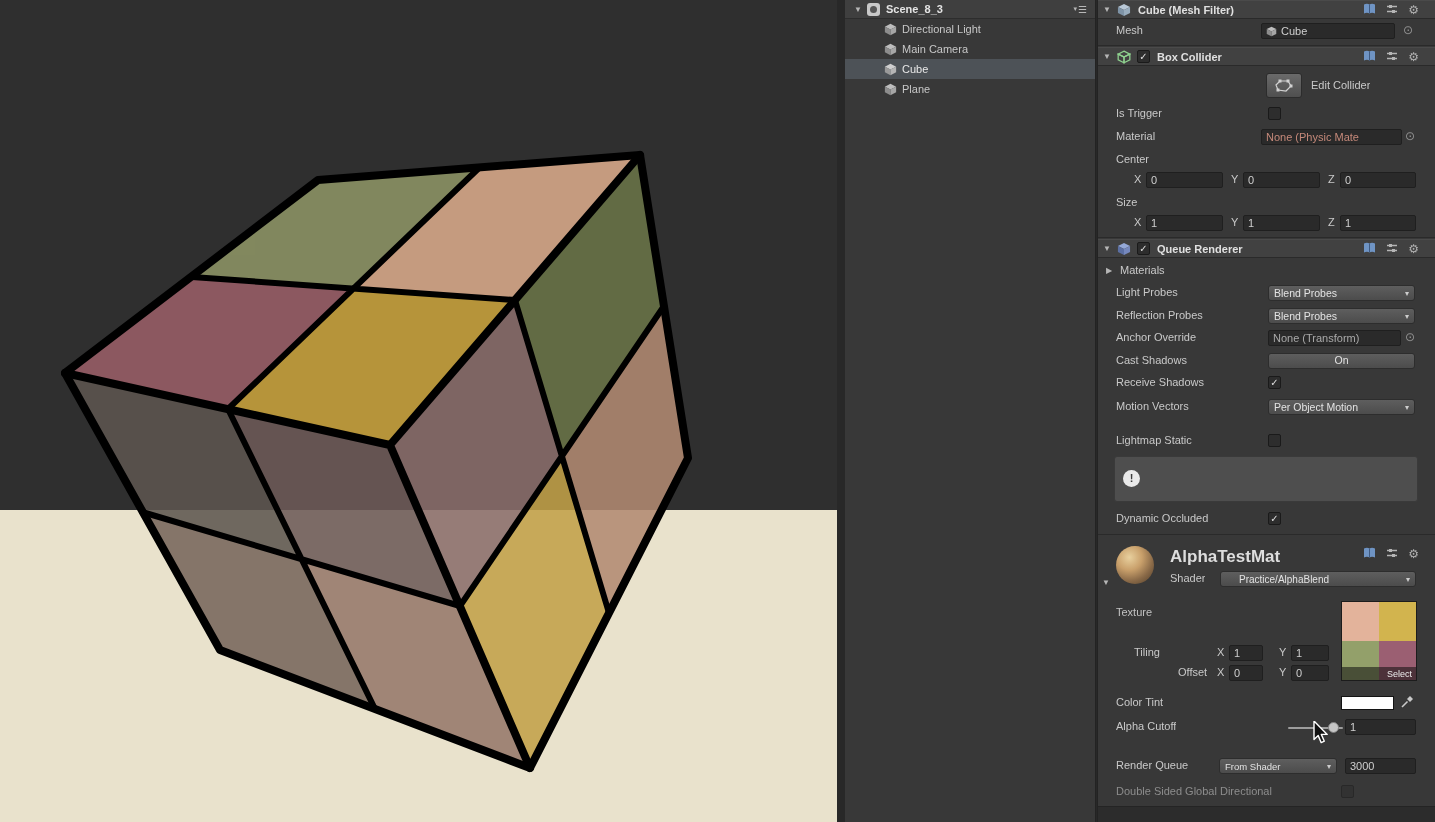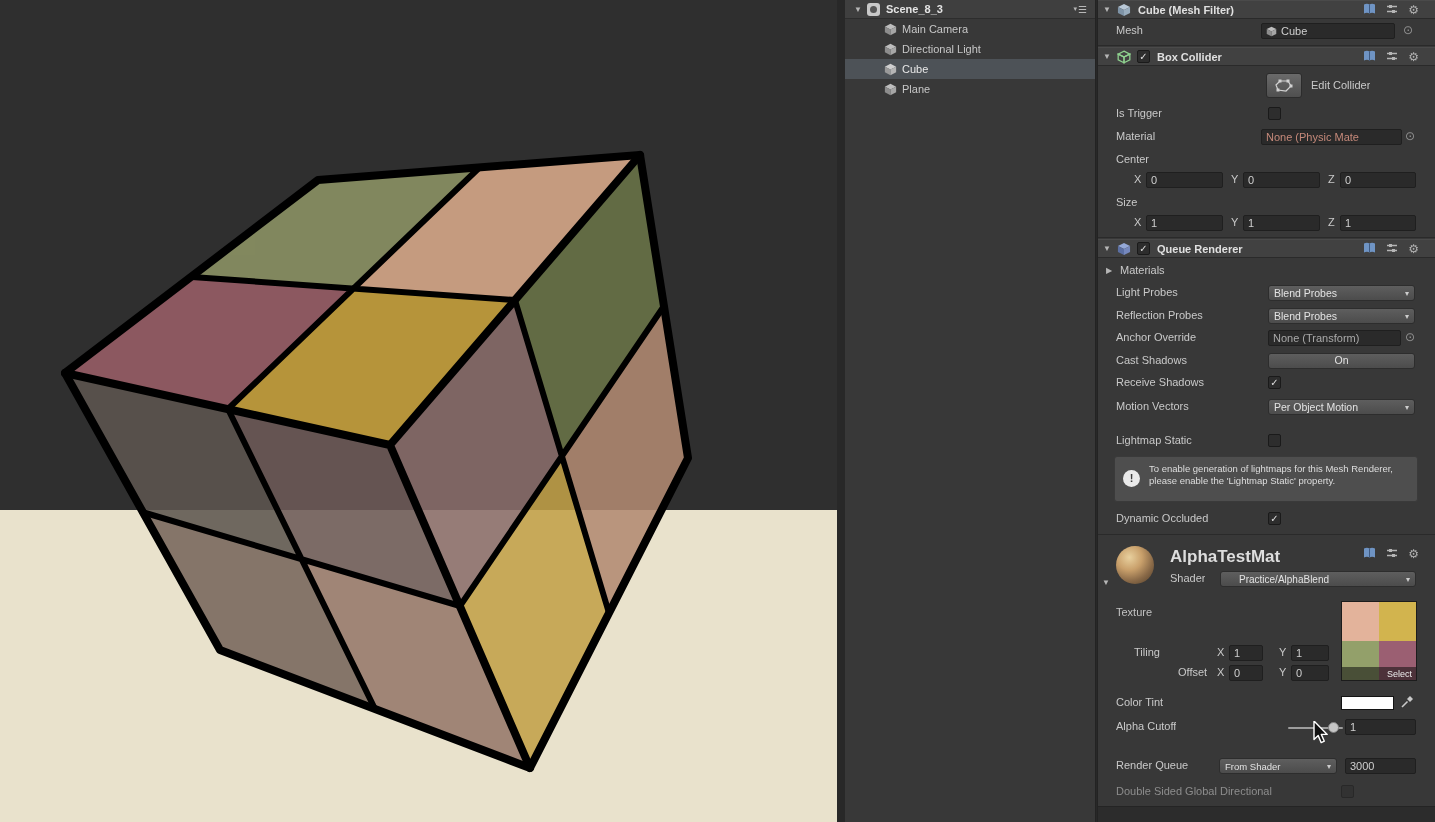--- a/index.html
+++ b/index.html
@@ -102,31 +102,31 @@
     </div>
 
     <div class="hier-item">
       <span class="go-icon">
         <svg width="13" height="13" viewBox="0 0 12 12">
             <polygon points="6,0.8 11.2,3.4 6,6 0.8,3.4" fill="#bdbdbd"></polygon>
             <polygon points="0.8,3.4 6,6 6,11.2 0.8,8.6" fill="#8d8d8d"></polygon>
             <polygon points="11.2,3.4 6,6 6,11.2 11.2,8.6" fill="#a6a6a6"></polygon>
           </svg>
       </span>
-      <span>Main Camera</span>
+      <span>Directional Light</span>
     </div>
     <div class="hier-item">
       <span class="go-icon">
         <svg width="13" height="13" viewBox="0 0 12 12">
             <polygon points="6,0.8 11.2,3.4 6,6 0.8,3.4" fill="#bdbdbd"></polygon>
             <polygon points="0.8,3.4 6,6 6,11.2 0.8,8.6" fill="#8d8d8d"></polygon>
             <polygon points="11.2,3.4 6,6 6,11.2 11.2,8.6" fill="#a6a6a6"></polygon>
           </svg>
       </span>
-      <span>Directional Light</span>
+      <span>Main Camera</span>
     </div>
     <div class="hier-item sel">
       <span class="go-icon">
         <svg width="13" height="13" viewBox="0 0 12 12">
             <polygon points="6,0.8 11.2,3.4 6,6 0.8,3.4" fill="#cfcfcf"></polygon>
             <polygon points="0.8,3.4 6,6 6,11.2 0.8,8.6" fill="#9a9a9a"></polygon>
             <polygon points="11.2,3.4 6,6 6,11.2 11.2,8.6" fill="#b5b5b5"></polygon>
           </svg>
       </span>
       <span>Cube</span>
@@ -356,21 +356,20 @@
       </span>
     </div>
 
     <div class="irow" style="top:432px;">
       <span class="lbl">Lightmap Static</span>
       <span class="cb"></span>
     </div>
 
     <div class="infobox" style="top:456px;">
       <span class="info-icon">!</span>
-      <span>To enable generation of lightmaps for this Mesh Renderer, please enable the 'Lightmap Static' property.</span>
     </div>
 
     <div class="irow" style="top:510px;">
       <span class="lbl">Dynamic Occluded</span>
       <span class="cb">
           <span>✓</span>
         </span>
     </div>
 
     <div class="divider" style="top:534px;"></div>

